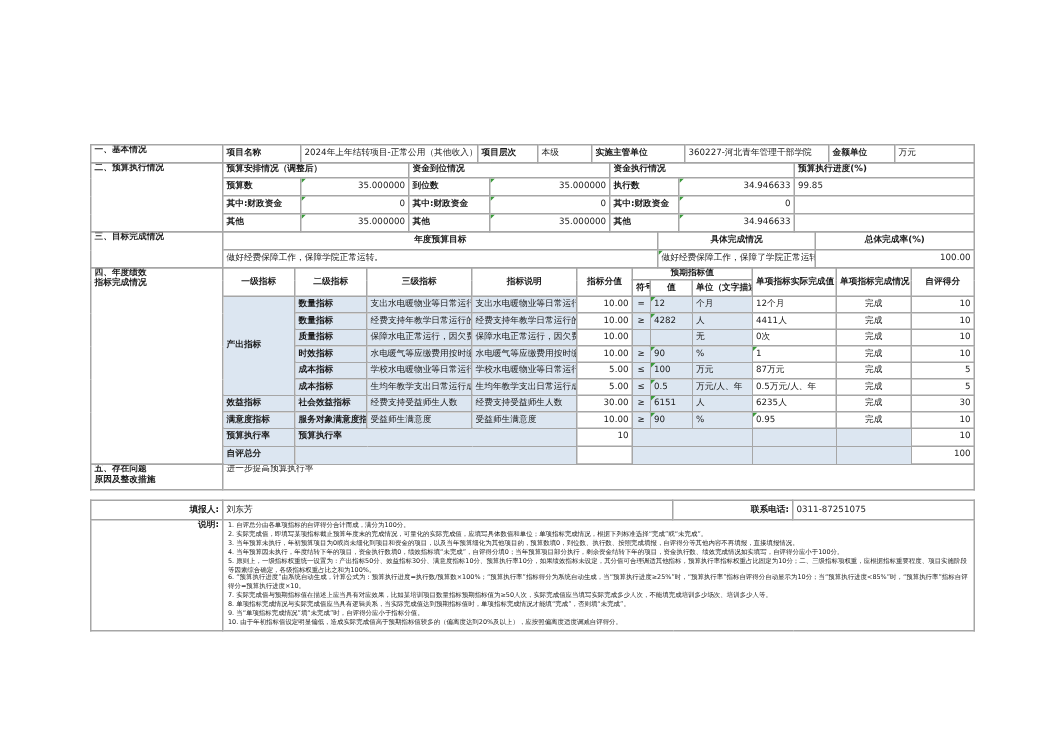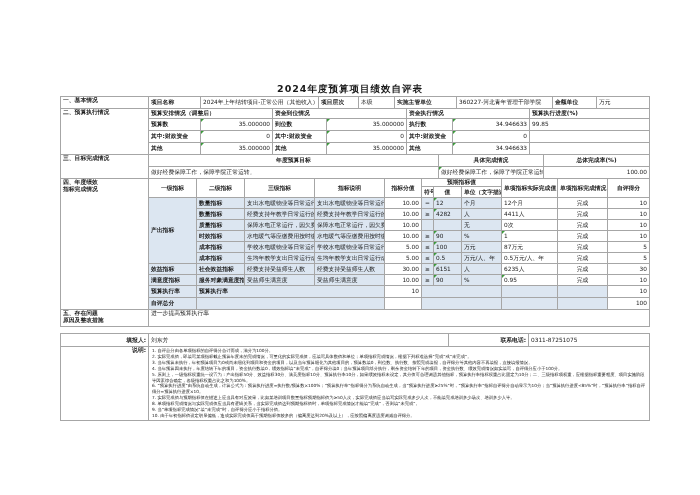--- a/index.html
+++ b/index.html
@@ -42,21 +42,20 @@
   .gap { height:6px; }
   .notes { white-space:normal; vertical-align:top; padding:1px 3px; }
   .notes div { font-size:4.3px; line-height:5.9px; }
   .notes-label { vertical-align:top; text-align:right; font-weight:bold; }
   .r-lbl { text-align:right; font-weight:bold; }
 </style>
 </head>
 <body>
 
 <div class="page">
-  <div class="title">2024年度预算项目绩效自评表</div>
 
   <div class="doc">
 
     <table class="t2">
       <colgroup>
           <col style="width:88px">
           <col style="width:52px">
           <col style="width:118px">
           <col style="width:40px">
           <col style="width:36px">

